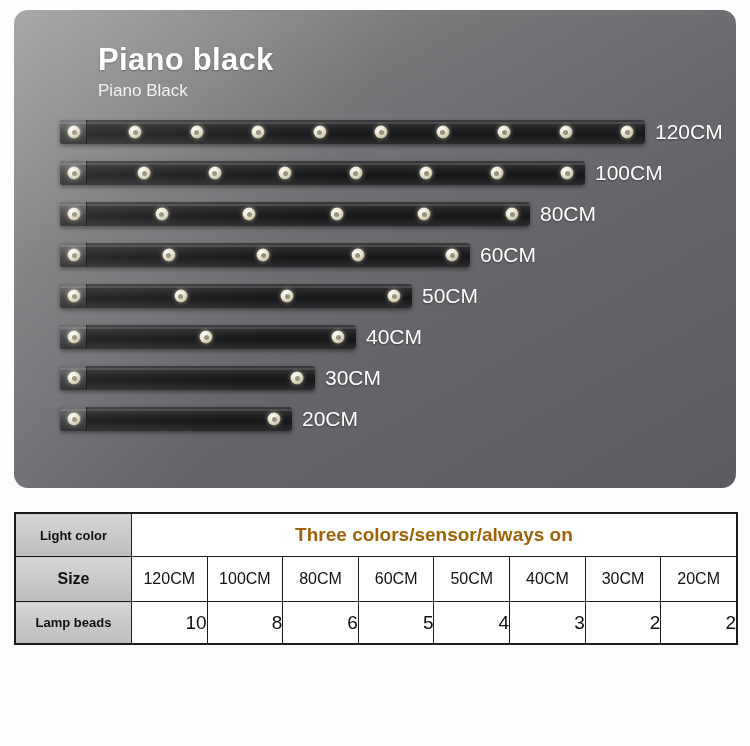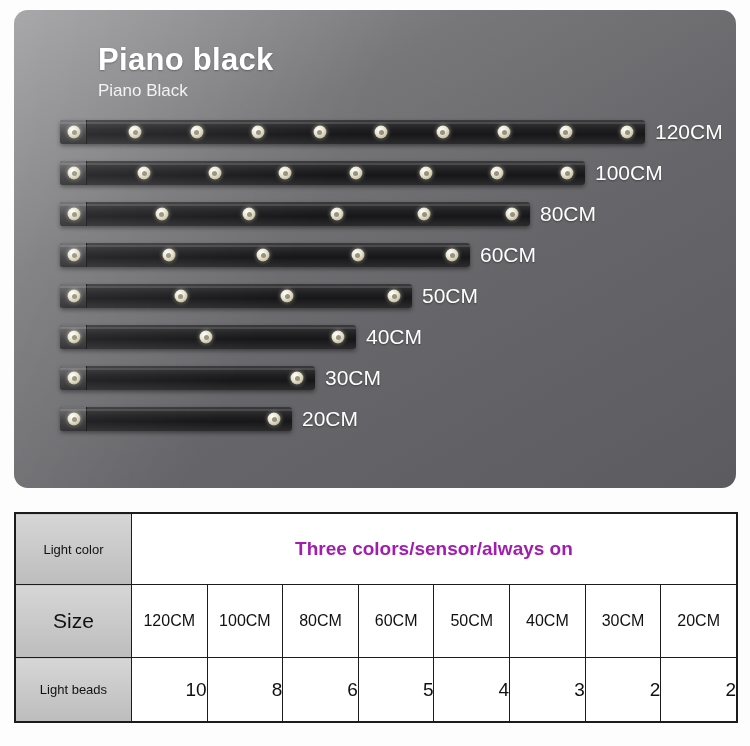--- a/index.html
+++ b/index.html
@@ -74,26 +74,26 @@
     position:absolute;left:14px;top:512px;width:722px;
     border:1px solid #1c1c1c;
     border-collapse:collapse;
     background:#fff;
   }
   table{border-collapse:collapse;width:100%;}
   td{border:1px solid #1c1c1c;text-align:center;vertical-align:middle;}
   .rowhead{
     background:linear-gradient(180deg,#d6d6d6 0%,#bdbdbd 100%);
     width:110px;
-    font-size:13px;color:#111;font-weight:normal;
-    padding:24px 2px;
-  }
-  .rowhead.big{font-size:21px;}
+    font-size:13px;color:#111;font-weight:bold;
+    padding:13px 2px;
+  }
+  .rowhead.big{font-size:16px;}
   .rowhead.small{font-size:13px;line-height:15px;}
-  .colors-cell{font-size:19px;font-weight:bold;color:#a21caf;padding:24px 0;}
+  .colors-cell{font-size:19px;font-weight:bold;color:#a16207;padding:10px 0;}
   .size-cell{font-size:16px;color:#111;padding:9px 0;width:74px;}
   .bead-cell{font-size:19px;color:#111;padding:9px 0;text-align:right;}
   .install-cell{font-size:12px;color:#111;padding:7px 10px;line-height:14px;}
 </style>
 </head>
 <body>
 
 <div class="page">
 
   <div class="hero">
@@ -195,21 +195,21 @@
       <td class="size-cell">120CM</td>
             <td class="size-cell">100CM</td>
             <td class="size-cell">80CM</td>
             <td class="size-cell">60CM</td>
             <td class="size-cell">50CM</td>
             <td class="size-cell">40CM</td>
             <td class="size-cell">30CM</td>
             <td class="size-cell">20CM</td>
           </tr>
       <tr id="bead-row">
-        <td class="rowhead small">Light beads</td>
+        <td class="rowhead small">Lamp beads</td>
       <td class="bead-cell">10</td>
             <td class="bead-cell">8</td>
             <td class="bead-cell">6</td>
             <td class="bead-cell">5</td>
             <td class="bead-cell">4</td>
             <td class="bead-cell">3</td>
             <td class="bead-cell">2</td>
             <td class="bead-cell">2</td>
           </tr>
     </tbody>

